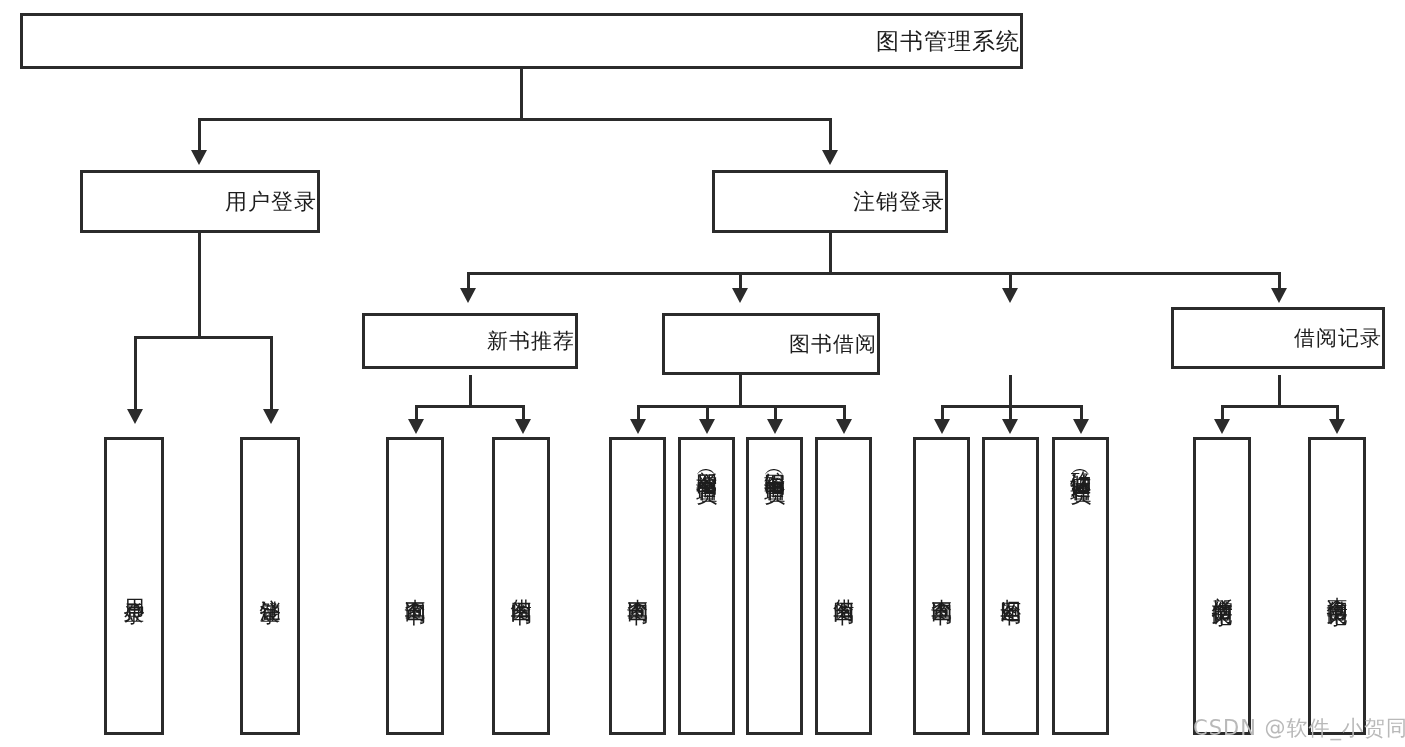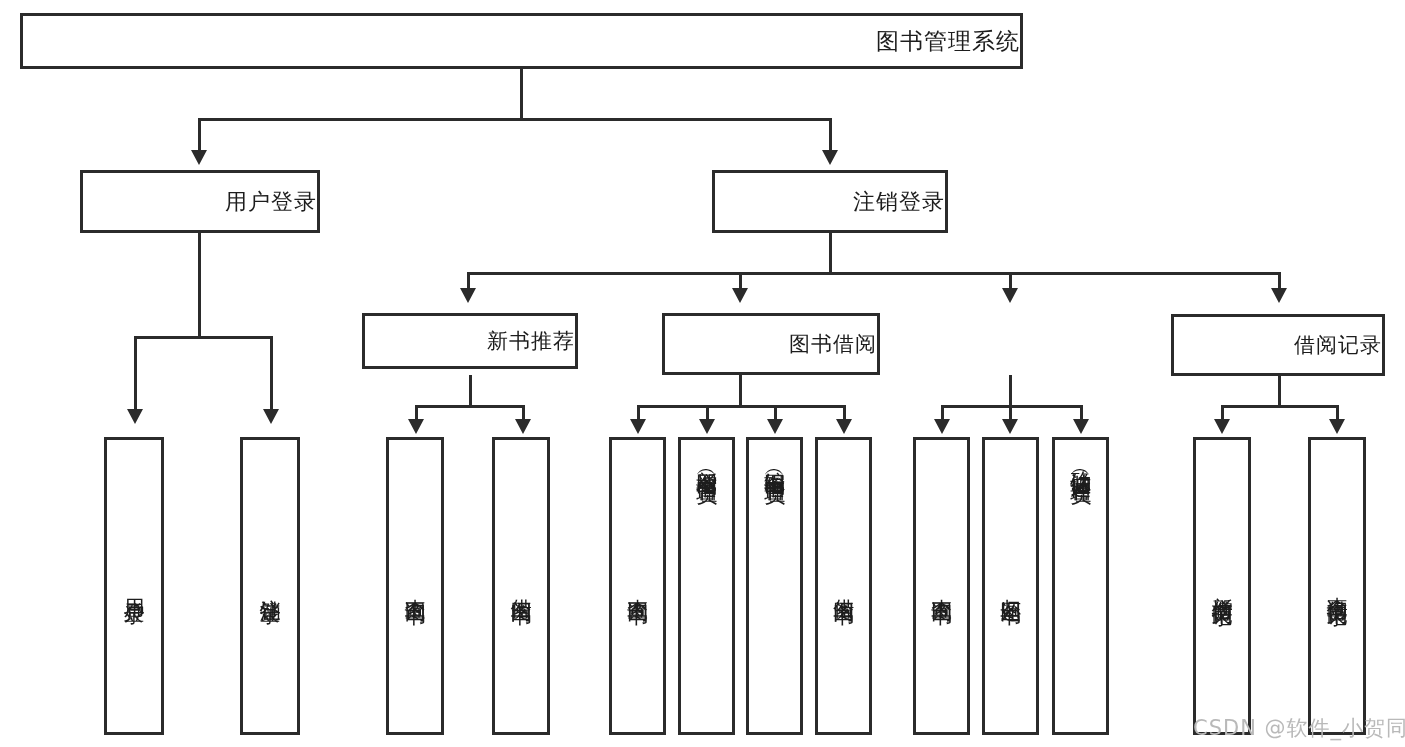--- a/index.html
+++ b/index.html
@@ -138,21 +138,21 @@
 
   <div class="seg v" style="left:1278px;top:272px;height:17px;"></div>
   <div class="arrow" style="left:1271px;top:288px;"></div>
 
   <div class="node lvl2" style="left:362px;top:313px;width:216px;height:56px;">
     <span class="label">新书推荐</span>
   </div>
   <div class="node lvl2" style="left:631px;top:313px;width:218px;height:62px;margin-left:31px;">
     <span class="label">图书借阅</span>
   </div>
-  <div class="node lvl2" style="left:1171px;top:314px;width:214px;height:62px;">
+  <div class="node lvl2" style="left:1171px;top:307px;width:214px;height:62px;">
     <span class="label">借阅记录</span>
   </div>
 
   <div class="seg v" style="left:469px;top:375px;height:30px;"></div>
   <div class="seg h" style="left:415px;top:405px;width:110px;"></div>
   <div class="seg v" style="left:415px;top:405px;height:15px;"></div>
   <div class="arrow" style="left:408px;top:419px;"></div>
   <div class="seg v" style="left:522px;top:405px;height:15px;"></div>
   <div class="arrow" style="left:515px;top:419px;"></div>
 

